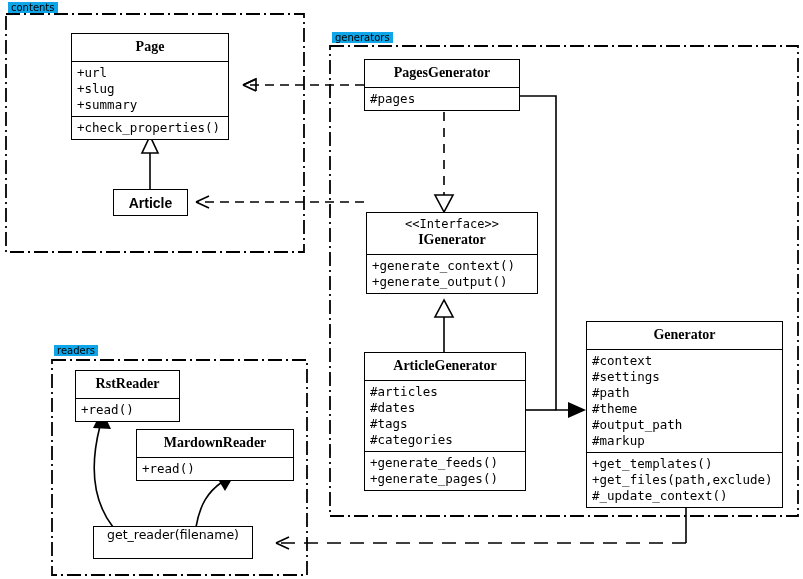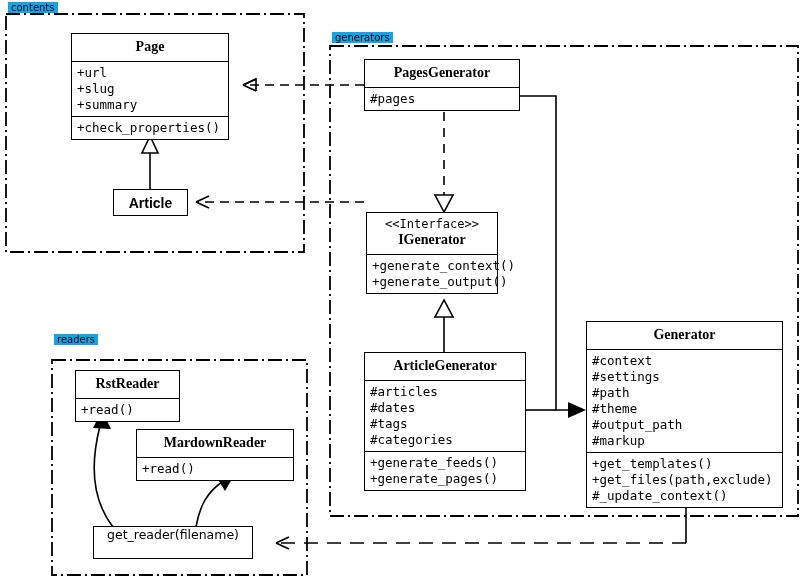--- a/index.html
+++ b/index.html
@@ -138,21 +138,21 @@
 
     <path d="M 113 527 C 92 500 90 465 100 426" fill="none" stroke="#000" stroke-width="1.6"></path>
     <polygon points="102,410 93,428 111,429" fill="#000"></polygon>
 
     <path d="M 196 527 C 200 504 208 492 222 482" fill="none" stroke="#000" stroke-width="1.6"></path>
     <polygon points="235,474 216,476 225,491" fill="#000"></polygon>
   </svg>
 
   <div class="pkg-label" style="left:8px; top:2px;">contents</div>
   <div class="pkg-label" style="left:332px; top:32px;">generators</div>
-  <div class="pkg-label" style="left:54px; top:334px;text-align:right;">readers</div>
+  <div class="pkg-label" style="left:54px; top:345px;text-align:right;">readers</div>
 
   <div class="umlbox" style="left:71px; top:33px; width:158px;">
     <div class="title">Page</div>
     <div class="sec">
       <div class="row">+url</div>
       <div class="row">+slug</div>
       <div class="row">+summary</div>
     </div>
     <div class="sec">
       <div class="row">+check_properties()</div>
@@ -163,21 +163,21 @@
     <span>Article</span>
   </div>
 
   <div class="umlbox" style="left:364px; top:59px; width:156px;">
     <div class="title">PagesGenerator</div>
     <div class="sec">
       <div class="row">#pages</div>
     </div>
   </div>
 
-  <div class="umlbox" style="left:366px; top:212px; width:132px;">
+  <div class="umlbox" style="left:366px; top:212px; width:172px;">
     <div class="stereo">&lt;&lt;Interface&gt;&gt;</div>
     <div class="title with-stereo">IGenerator</div>
     <div class="sec">
       <div class="row">+generate_context()</div>
       <div class="row">+generate_output()</div>
     </div>
   </div>
 
   <div class="umlbox" style="left:364px; top:352px; width:162px;">
     <div class="title">ArticleGenerator</div>

